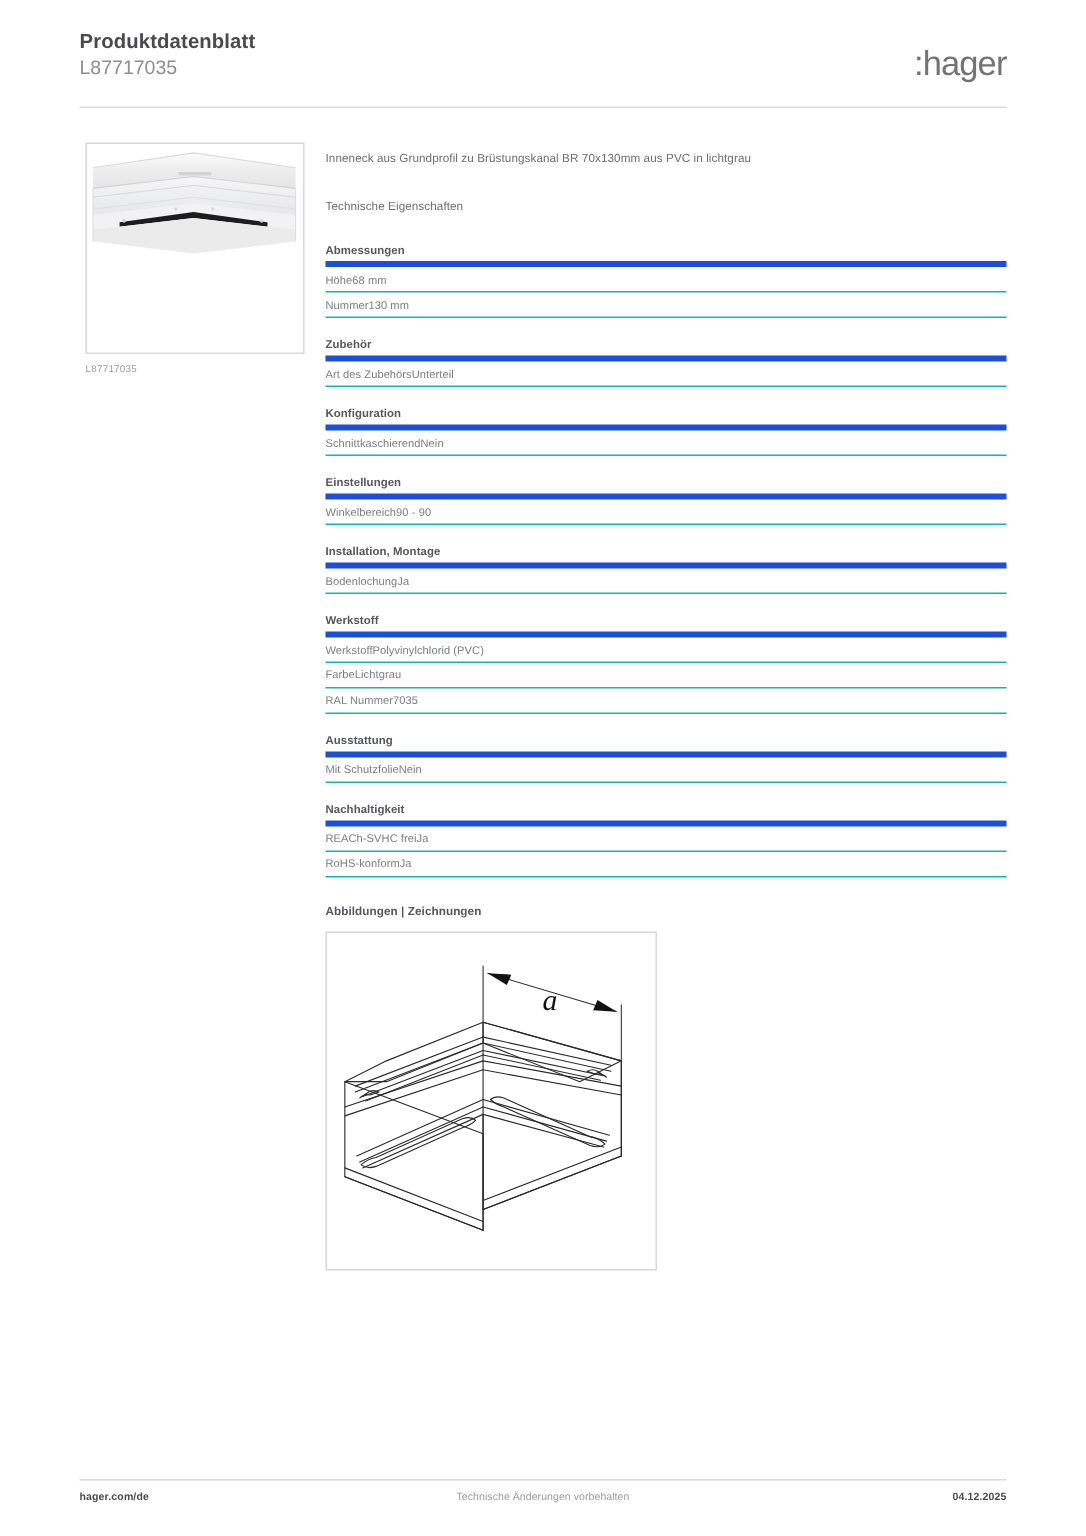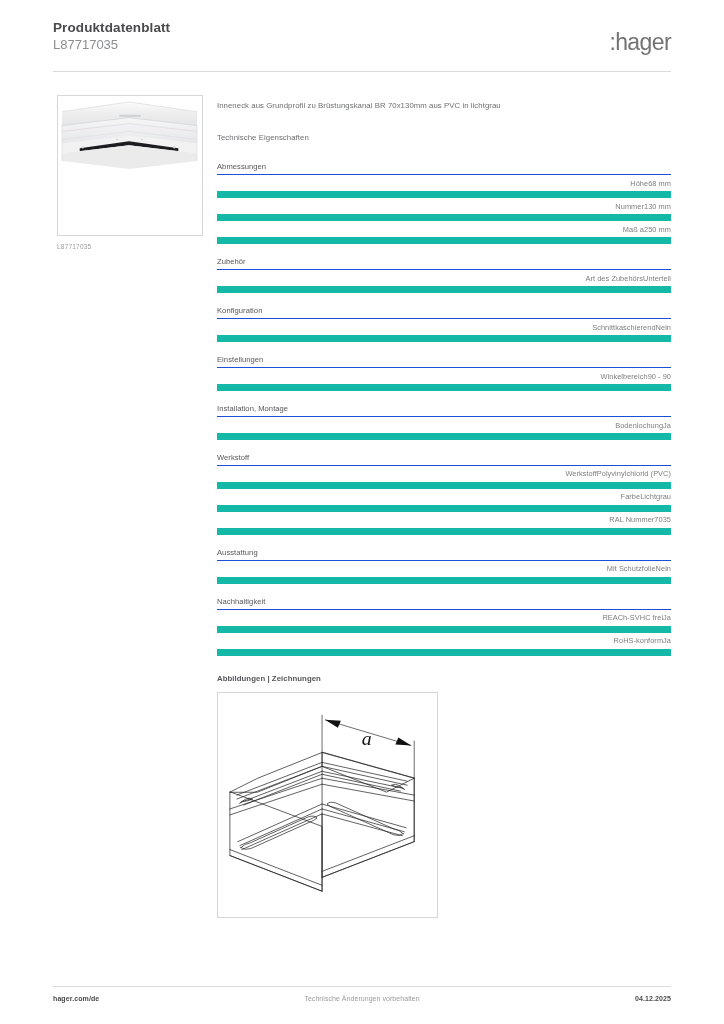--- a/index.html
+++ b/index.html
@@ -105,34 +105,34 @@
     font-size: 7.8px;
     color: #6e6f71;
     margin: 0 0 20px 0;
     letter-spacing: 0.05px;
   }
 
   
   .spec-group { margin-bottom: 13px; }
   .group-title {
     font-size: 7.6px;
-    font-weight: normal;
+    font-weight: bold;
     color: #56575a;
     padding-bottom: 3px;
-    border-bottom: 1px solid #1d4ed8;
+    border-bottom: 4px solid #1d4ed8;
     letter-spacing: 0.05px;
   }
   .spec-row {
     display: flex;
-    justify-content: flex-end;
+    justify-content: flex-start;
     align-items: baseline;
     font-size: 7.4px;
     color: #7c7d7f;
     padding: 3.6px 0 3.4px 0;
-    border-bottom: 7px solid #14b8a6;
+    border-bottom: 1px solid #14b8a6;
     letter-spacing: 0.05px;
   }
   .spec-label { text-align: left; }
   .spec-value { text-align: right; white-space: nowrap; }
 
   
   .draw-title {
     font-size: 7.8px;
     font-weight: bold;
     color: #56575a;
@@ -246,24 +246,20 @@
         <div class="spec-group">
           <div class="group-title">Abmessungen</div>
           <div class="spec-row">
             <span class="spec-label">Höhe</span>
             <span class="spec-value">68 mm</span>
           </div>
           <div class="spec-row">
             <span class="spec-label">Nummer</span>
             <span class="spec-value">130 mm</span>
           </div>
-          <div class="spec-row">
-            <span class="spec-label">Maß a</span>
-            <span class="spec-value">250 mm</span>
-          </div>
         </div>
         <div class="spec-group">
           <div class="group-title">Zubehör</div>
           <div class="spec-row">
             <span class="spec-label">Art des Zubehörs</span>
             <span class="spec-value">Unterteil</span>
           </div>
         </div>
         <div class="spec-group">
           <div class="group-title">Konfiguration</div>

